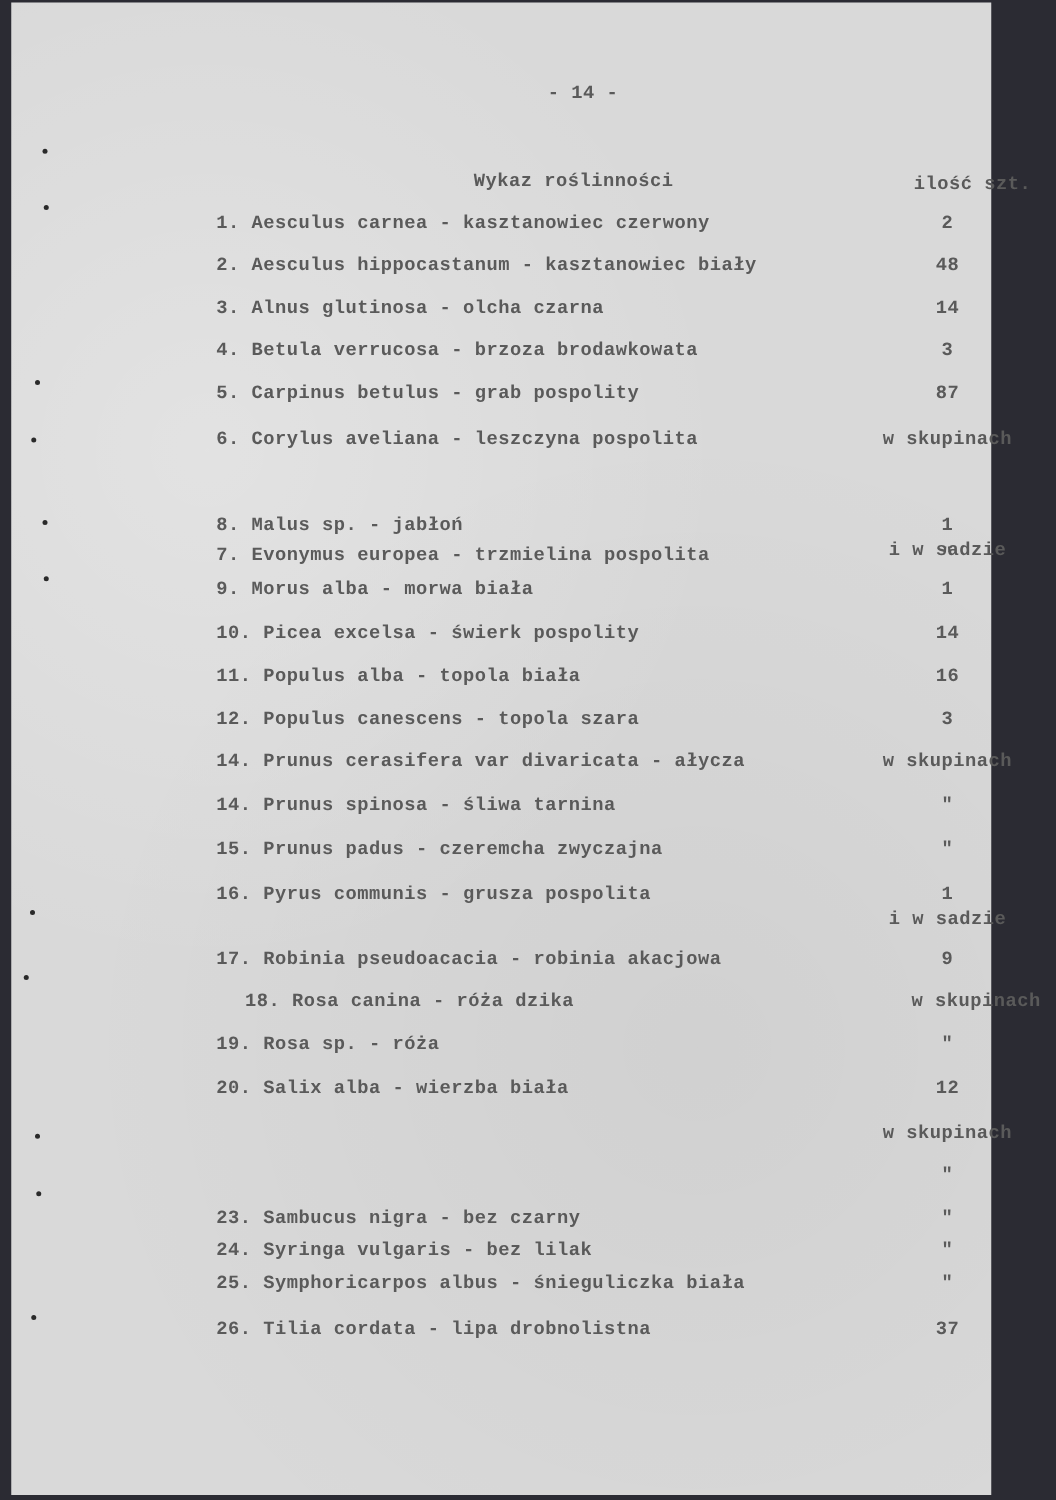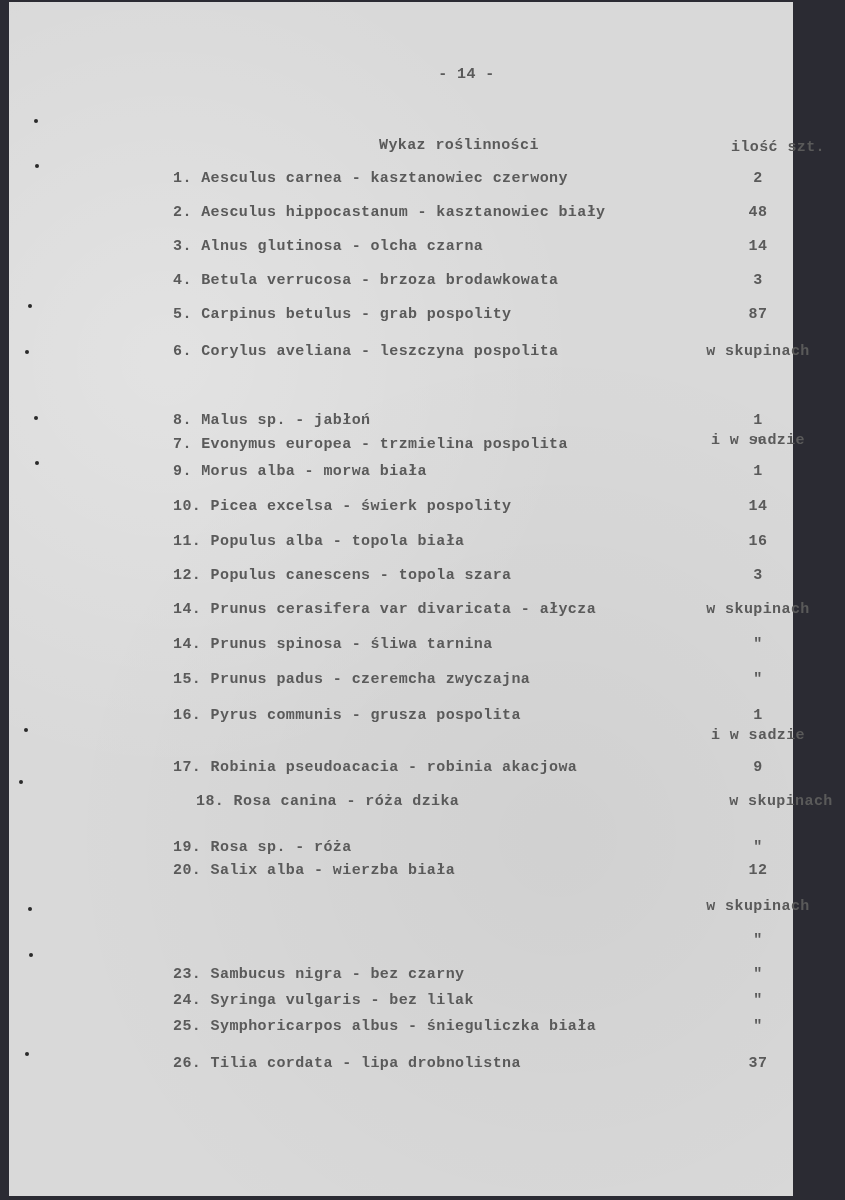--- a/index.html
+++ b/index.html
@@ -119,21 +119,21 @@
         <div class="txt qty2">i w sadzie</div>
       </div>
       <div class="row" style="top: 757px;">
         <div class="txt name">17. Robinia pseudoacacia - robinia akacjowa</div>
         <div class="txt qty">9</div>
       </div>
       <div class="row" style="top: 791px; margin-left: 23px;">
         <div class="txt name">18. Rosa canina - róża dzika</div>
         <div class="txt qty">w skupinach</div>
       </div>
-      <div class="row" style="top: 825px; margin-top: 12px;">
+      <div class="row" style="top: 825px;">
         <div class="txt name">19. Rosa sp. - róża</div>
         <div class="txt qty">"</div>
       </div>
       <div class="row" style="top: 860px;">
         <div class="txt name">20. Salix alba - wierzba biała</div>
         <div class="txt qty">12</div>
       </div>
       <div class="row" style="top: 896px;">
         <div class="txt qty">w skupinach</div>
       </div>

